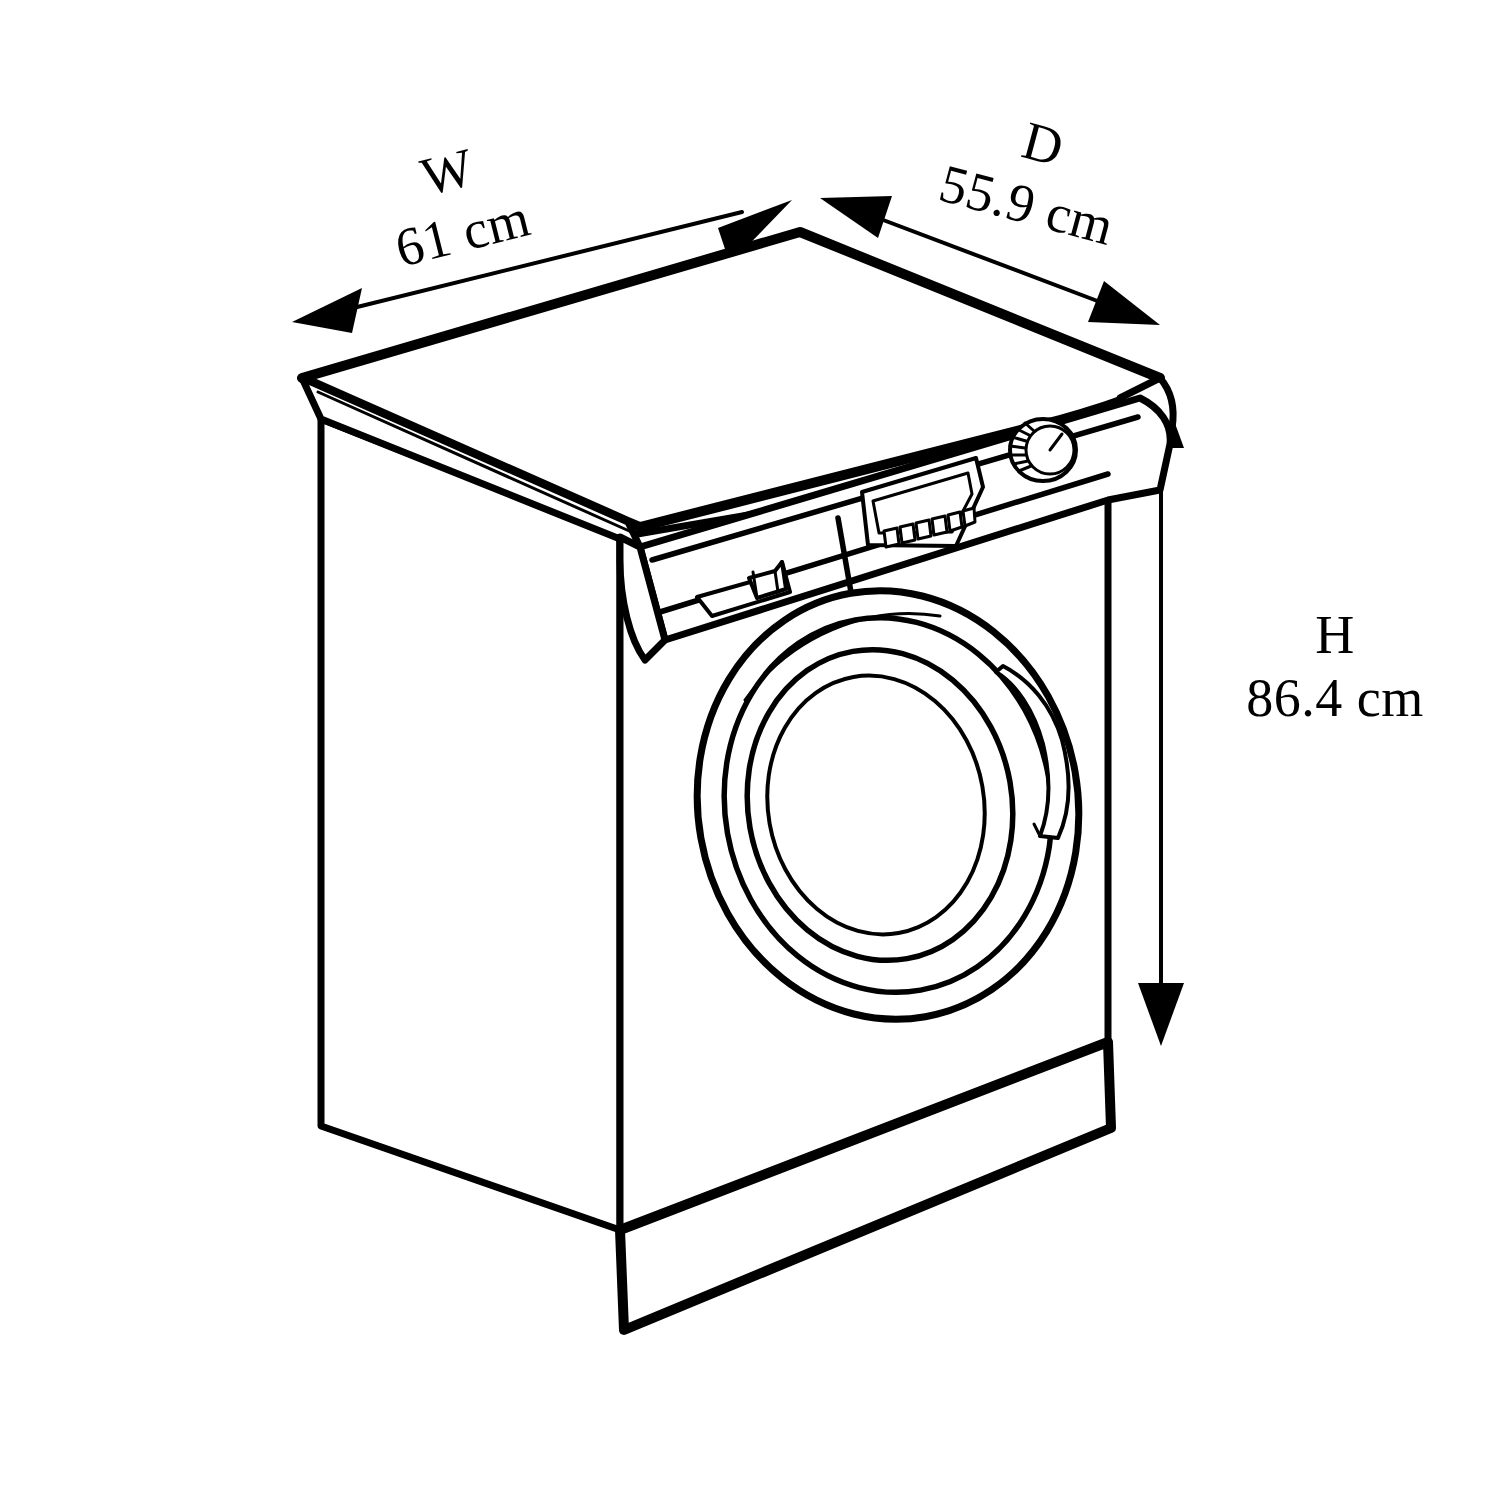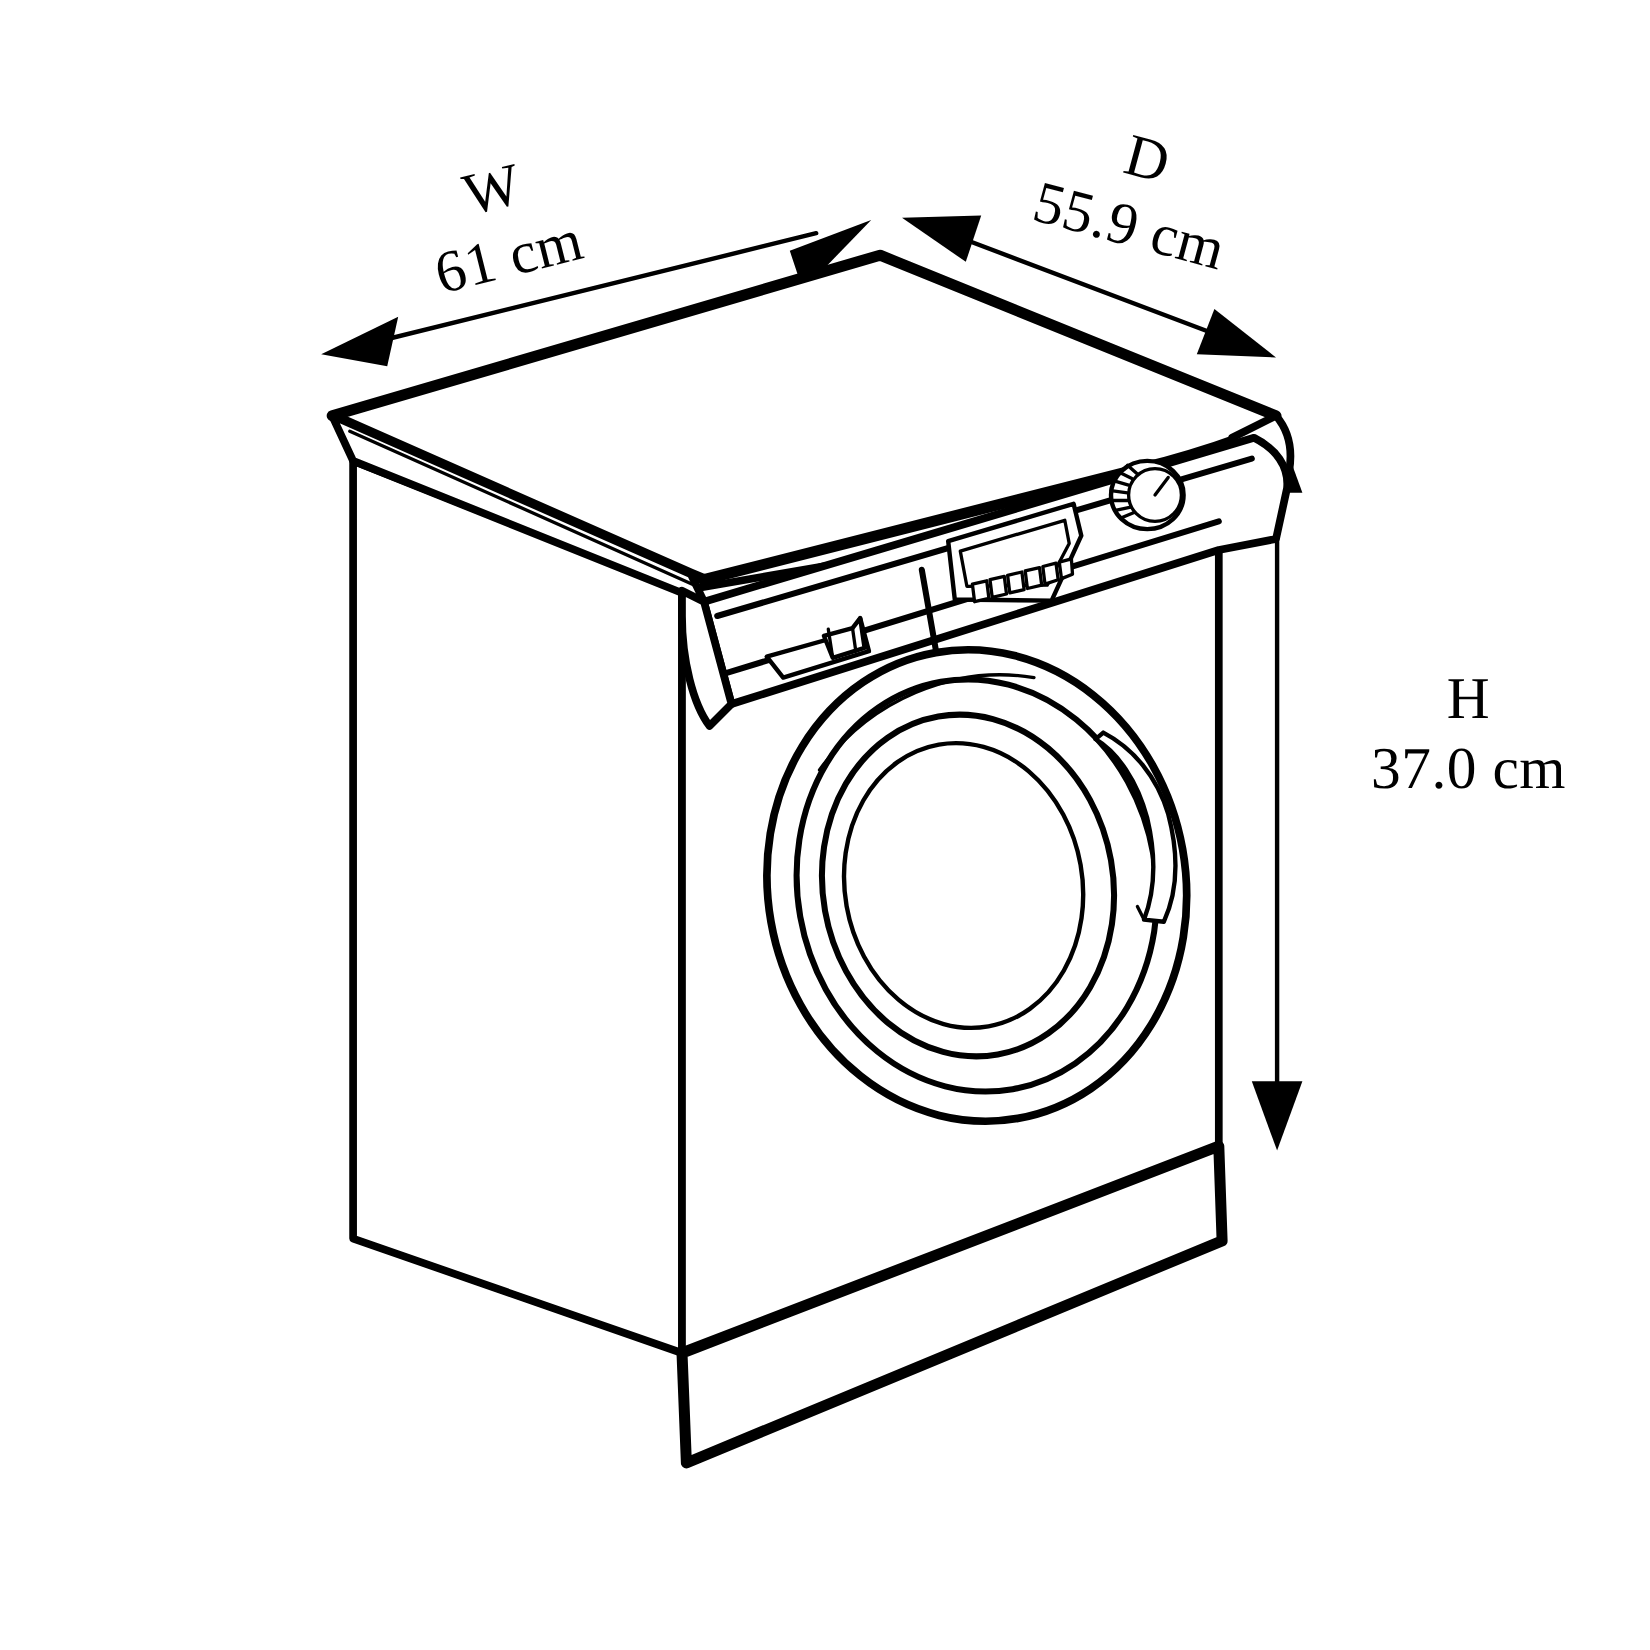--- a/index.html
+++ b/index.html
@@ -238,16 +238,16 @@
     <span class="dim-value">61 cm</span>
   </div>
 
   <div class="dim-label" id="label-depth">
     <span class="dim-letter">D</span>
     <span class="dim-value">55.9 cm</span>
   </div>
 
   <div class="dim-label" id="label-height">
     <span class="dim-letter">H</span>
-    <span class="dim-value">37.0 cm</span>
+    <span class="dim-value">86.4 cm</span>
   </div>
 
 </div>
 
 </body></html>

